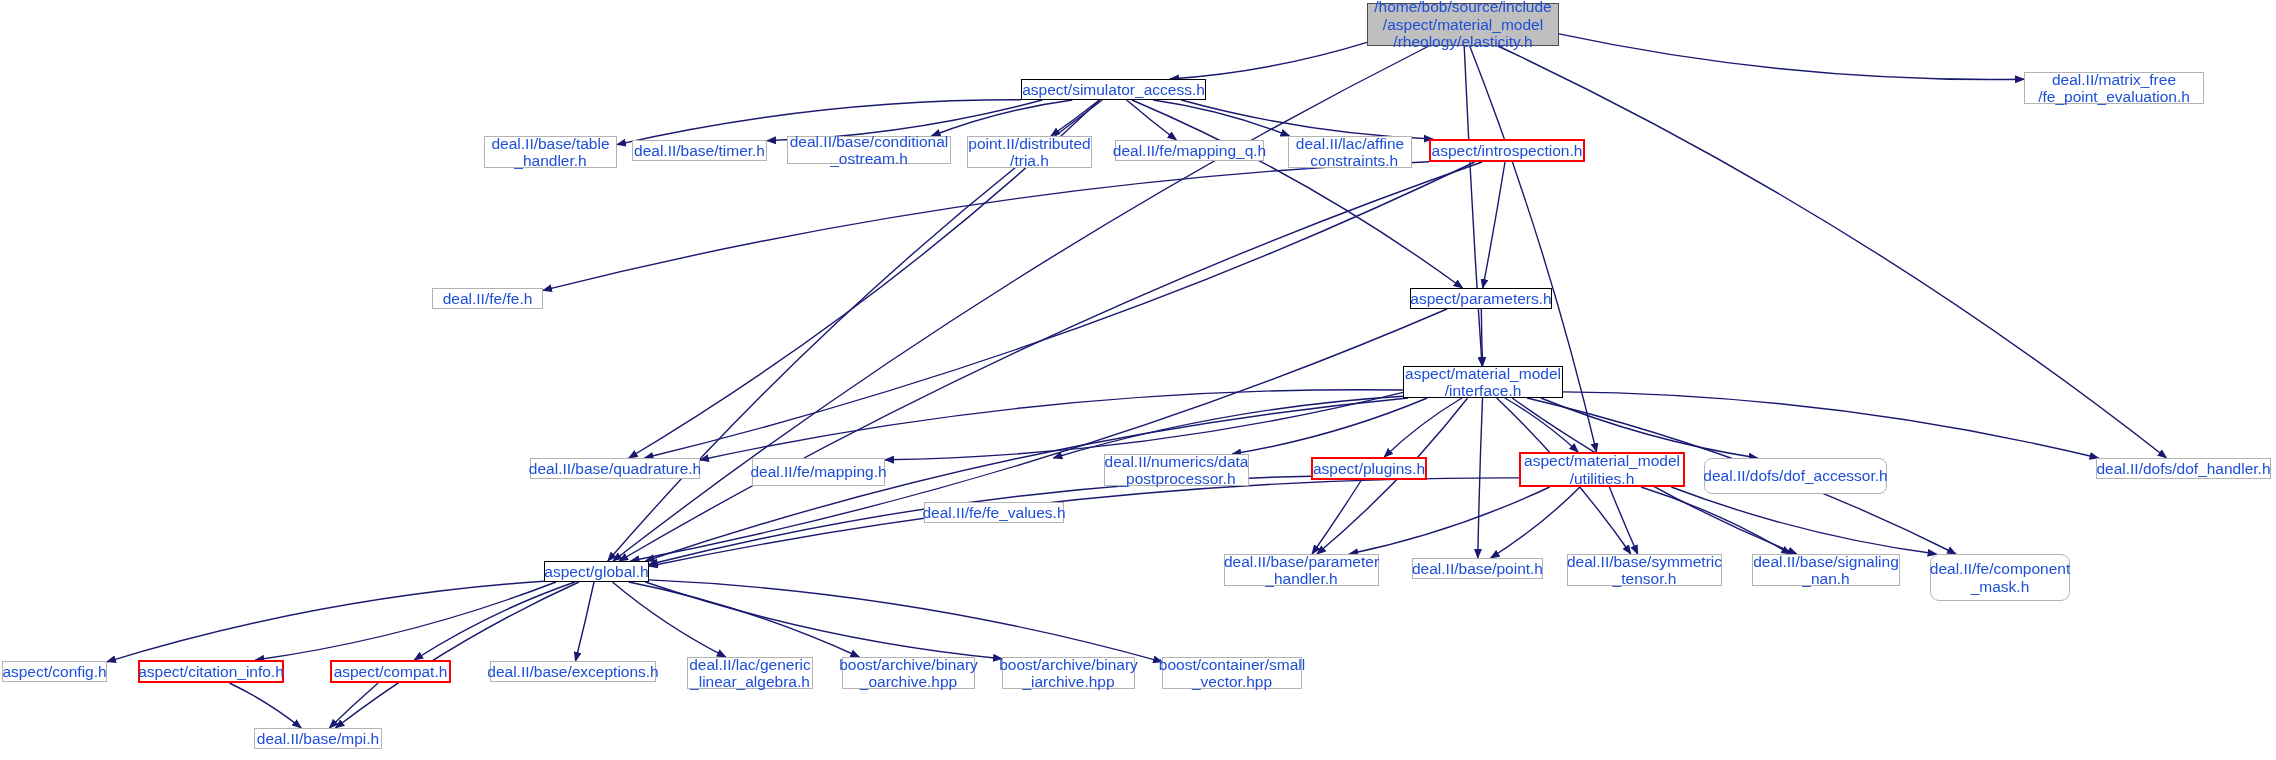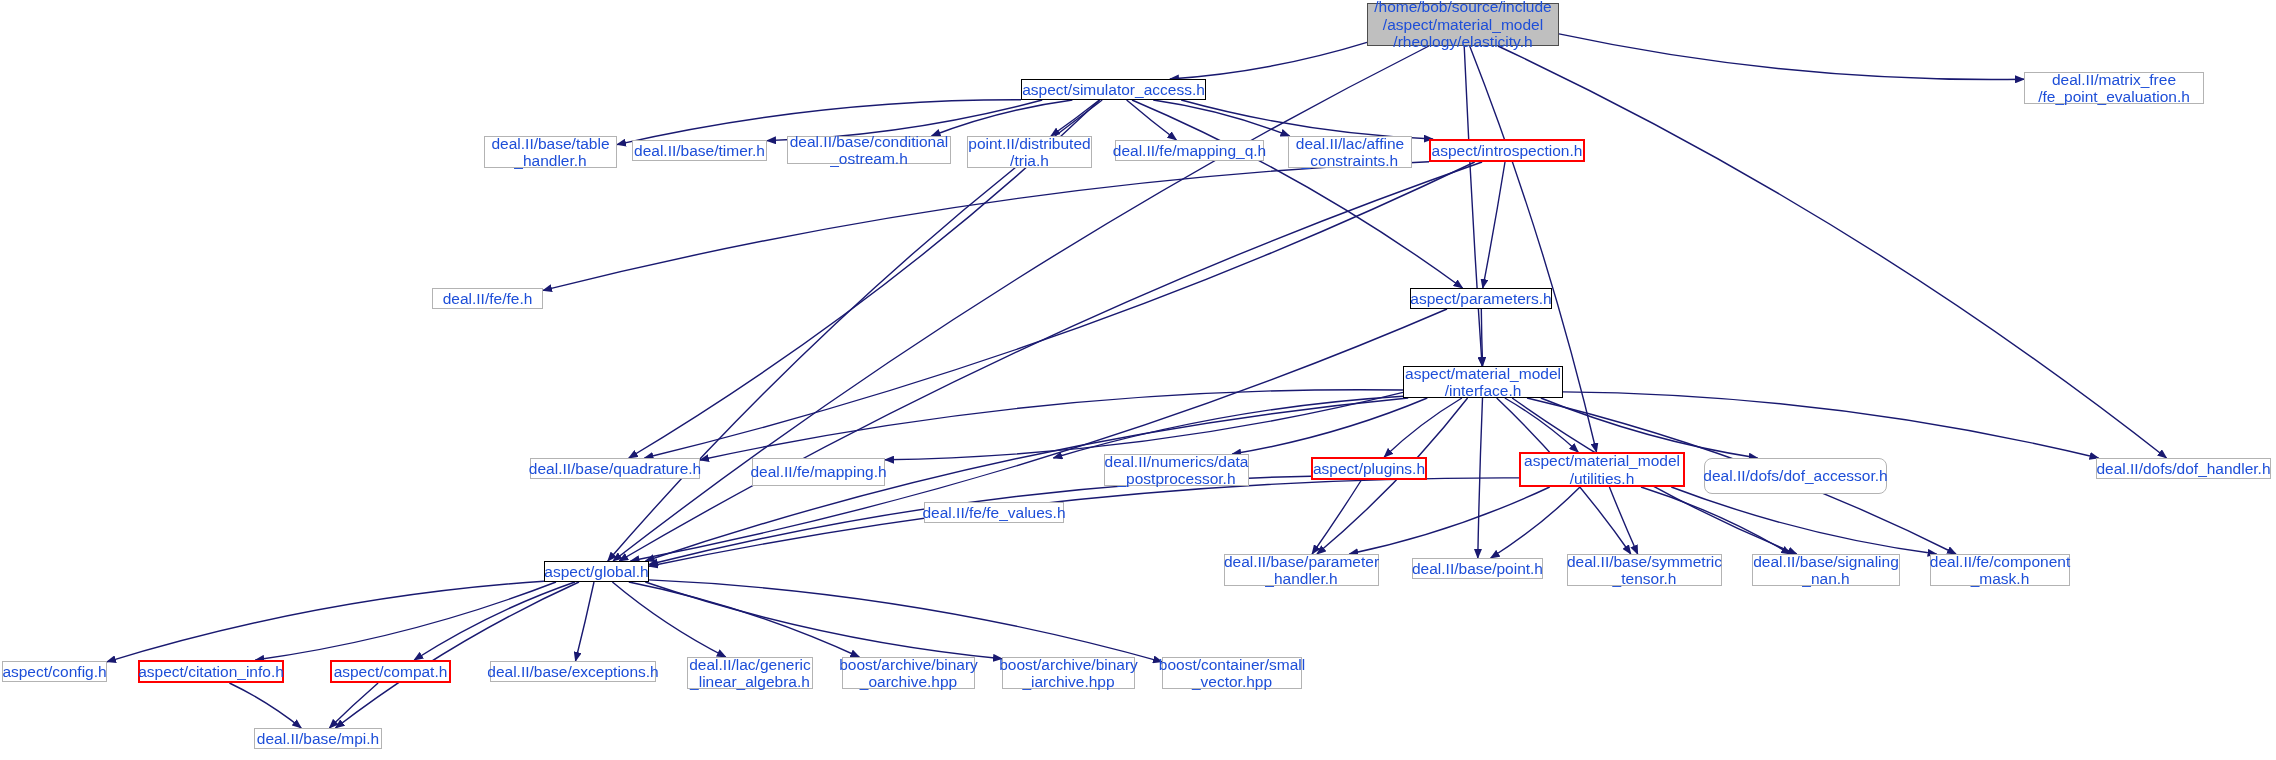--- a/index.html
+++ b/index.html
@@ -153,21 +153,21 @@
       <div class="node " style="left: 1704px; top: 458px; width: 183px; height: 36px; border-radius: 8px;"><span class="node-label">deal.II/dofs/dof_accessor.h</span></div>
       <div class="node " style="left: 2096px; top: 458px; width: 175px; height: 21px;"><span class="node-label">deal.II/dofs/dof_handler.h</span></div>
       <div class="node black" style="left: 544px; top: 561px; width: 105px; height: 21px;"><span class="node-label">aspect/global.h</span></div>
       <div class="node " style="left: 1224px; top: 554px; width: 155px; height: 32px;"><span class="node-label">deal.II/base/parameter
 _handler.h</span></div>
       <div class="node " style="left: 1412px; top: 558px; width: 131px; height: 21px;"><span class="node-label">deal.II/base/point.h</span></div>
       <div class="node " style="left: 1567px; top: 554px; width: 155px; height: 32px;"><span class="node-label">deal.II/base/symmetric
 _tensor.h</span></div>
       <div class="node " style="left: 1752px; top: 554px; width: 148px; height: 32px;"><span class="node-label">deal.II/base/signaling
 _nan.h</span></div>
-      <div class="node " style="left: 1930px; top: 554px; width: 140px; height: 32px;"><span class="node-label">deal.II/fe/component
+      <div class="node " style="left: 1930px; top: 554px; width: 140px; height: 47px; border-radius: 9px;"><span class="node-label">deal.II/fe/component
 _mask.h</span></div>
       <div class="node " style="left: 2px; top: 661px; width: 105px; height: 21px;"><span class="node-label">aspect/config.h</span></div>
       <div class="node red" style="left: 138px; top: 660px; width: 146px; height: 23px;"><span class="node-label">aspect/citation_info.h</span></div>
       <div class="node red" style="left: 330px; top: 660px; width: 121px; height: 23px;"><span class="node-label">aspect/compat.h</span></div>
       <div class="node " style="left: 490px; top: 661px; width: 166px; height: 21px;"><span class="node-label">deal.II/base/exceptions.h</span></div>
       <div class="node " style="left: 687px; top: 657px; width: 126px; height: 32px;"><span class="node-label">deal.II/lac/generic
 _linear_algebra.h</span></div>
       <div class="node " style="left: 842px; top: 657px; width: 133px; height: 32px;"><span class="node-label">boost/archive/binary
 _oarchive.hpp</span></div>
       <div class="node " style="left: 1002px; top: 657px; width: 133px; height: 32px;"><span class="node-label">boost/archive/binary

